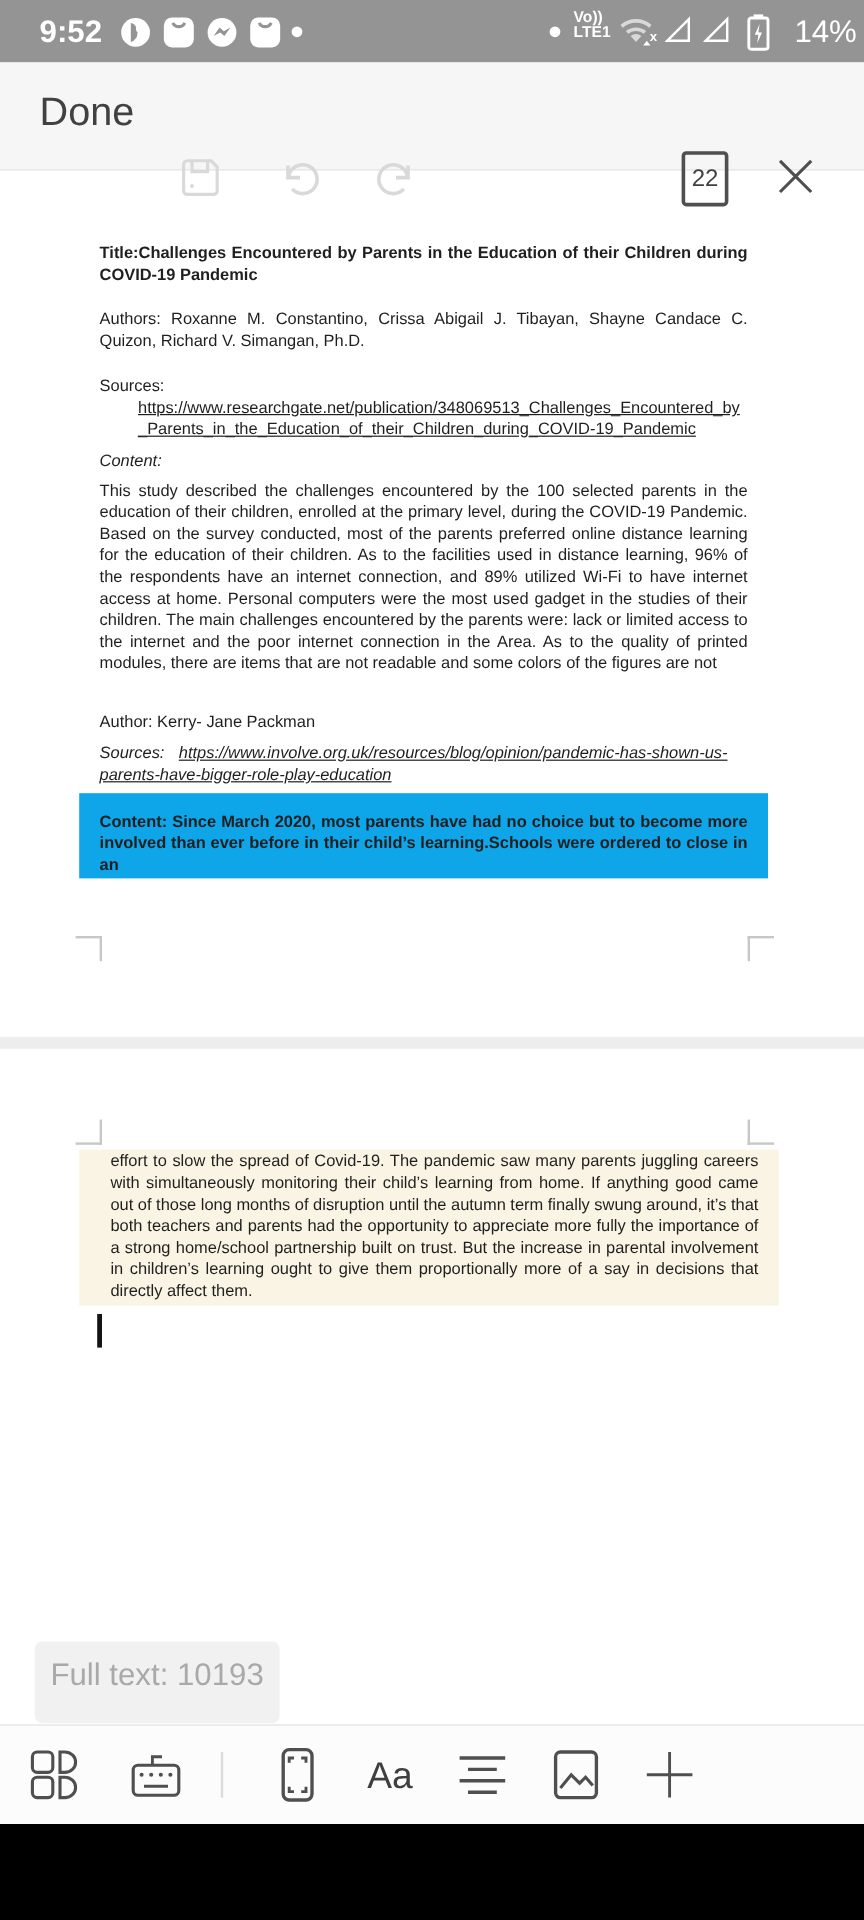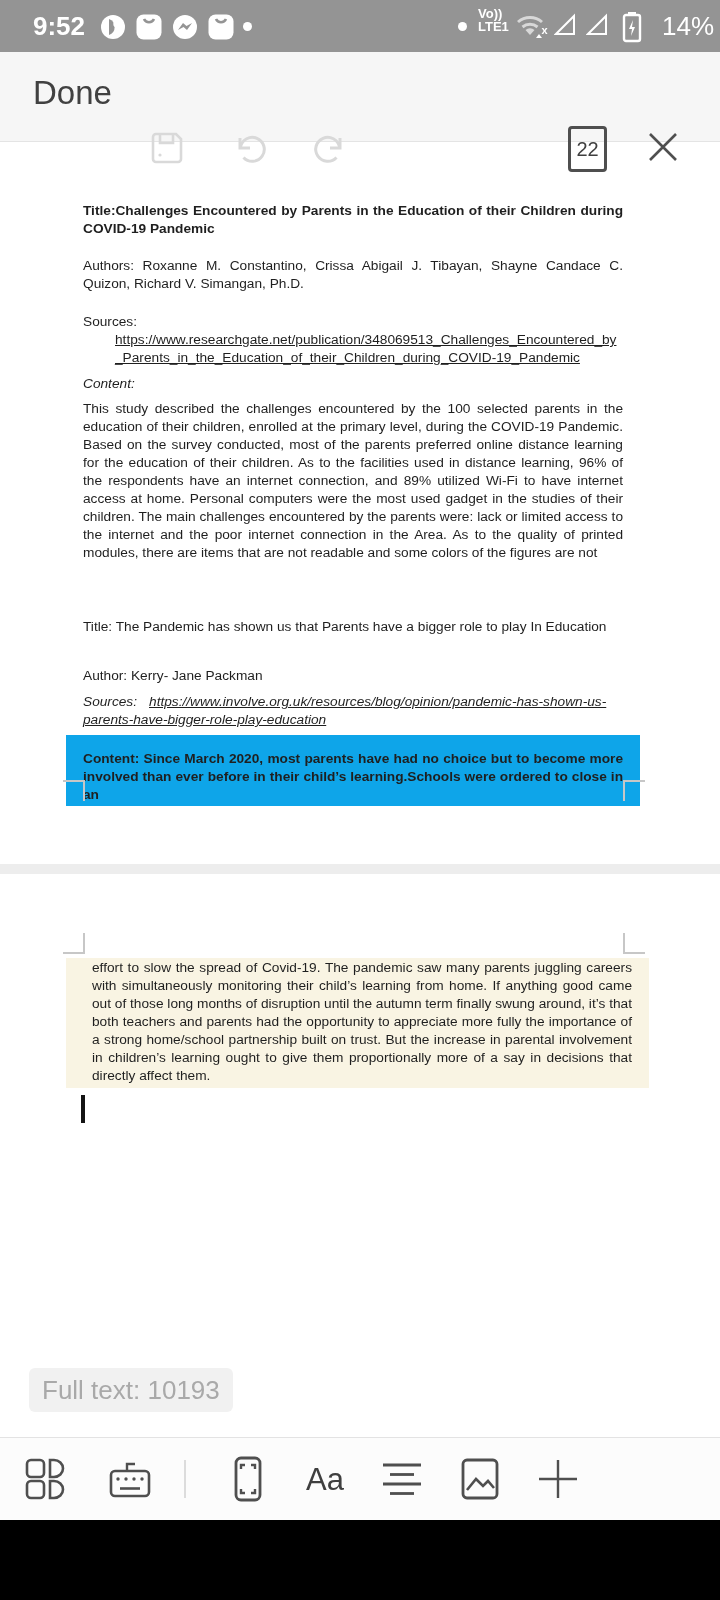--- a/index.html
+++ b/index.html
@@ -58,22 +58,22 @@
   .corner{position:absolute;width:20px;height:19px;}
   .c-tr{border-top:2px solid #c7c7c7;border-right:2px solid #c7c7c7;}
   .c-tl{border-top:2px solid #c7c7c7;border-left:2px solid #c7c7c7;}
   .c-br{border-bottom:2px solid #c7c7c7;border-right:2px solid #c7c7c7;}
   .c-bl{border-bottom:2px solid #c7c7c7;border-left:2px solid #c7c7c7;}
   .page-gap{position:absolute;left:0;top:864px;width:720px;height:10px;background:#ededed;}
   .caret{position:absolute;left:81px;top:1095px;width:4px;height:28px;background:#141414;}
   
   .fulltext-badge{
     position:absolute;left:29px;top:1368px;height:44px;min-width:160px;
-    background:#f1f1f1;border-radius:6px;display:flex;align-items:center;
-    padding:0 13px;font-size:26px;color:#a9a9a9;
+    background:#f1f1f1;border-radius:6px;display:flex;align-items:flex-start;
+    padding:12px 13px;font-size:26px;color:#a9a9a9;
   }
   
   .bottom-toolbar{
     position:absolute;left:0;top:1437px;width:720px;height:83px;
     background:#fcfcfc;border-top:1px solid #e3e3e3;
   }
   .bt-icon{position:absolute;top:17px;width:48px;height:48px;display:flex;align-items:center;justify-content:center;}
   .bt-divider{position:absolute;left:184px;top:22px;width:2px;height:38px;background:#dcdcdc;}
   .aa-glyph{font-size:31px;color:#3f3f3f;line-height:1;}
   
@@ -185,21 +185,20 @@
 <div class="page1 doc-text">
   <p class="doc-title just">Title:Challenges Encountered by Parents in the Education of their Children during COVID-19 Pandemic</p>
   <p class="doc-p just mt19">Authors: Roxanne M. Constantino, Crissa Abigail J. Tibayan, Shayne Candace C. Quizon, Richard V. Simangan, Ph.D.</p>
 
   <p class="doc-p mt20">Sources:</p>
   <p class="doc-p doclink break-all">https://www.researchgate.net/publication/348069513_Challenges_Encountered_by_Parents_in_the_Education_of_their_Children_during_COVID-19_Pandemic</p>
 
   <p class="doc-p mt8">Content:</p>
   <p class="doc-p just mt7">This study  described the challenges  encountered by  the 100 selected  parents in  the education of their children, enrolled at the primary level, during the COVID-19 Pandemic. Based on the survey conducted, most of the parents preferred online distance learning for the education of their children. As to the facilities used in distance learning, 96% of the respondents have an internet connection, and 89% utilized Wi-Fi to have internet access at home. Personal computers were the most used gadget in the studies of their children. The main challenges encountered by the parents were: lack or limited access to the internet and the poor internet connection in the Area. As to the quality of printed modules, there are items that are not readable and some colors of the figures are not</p>
 
-  <p class="doc-p mt56 one-line">Title: The Pandemic has shown us that Parents have a bigger role to play In Education</p>
   <p class="doc-p mt18">Author: Kerry- Jane Packman</p>
 
   <p class="doc-p mt8">
     <span style="margin-right:12px;">Sources:</span><span class="doclink">https://www.involve.org.uk/resources/blog/opinion/pandemic-has-shown-us-parents-have-bigger-role-play-education</span>
   </p>
 
   <div class="hl-wrap mt6">
     <p class="doc-p just jlast">Content: Since March 2020, most parents have had no choice but to become more involved than ever before in their child’s learning.Schools were ordered to close in an</p>
   </div>
 </div>

